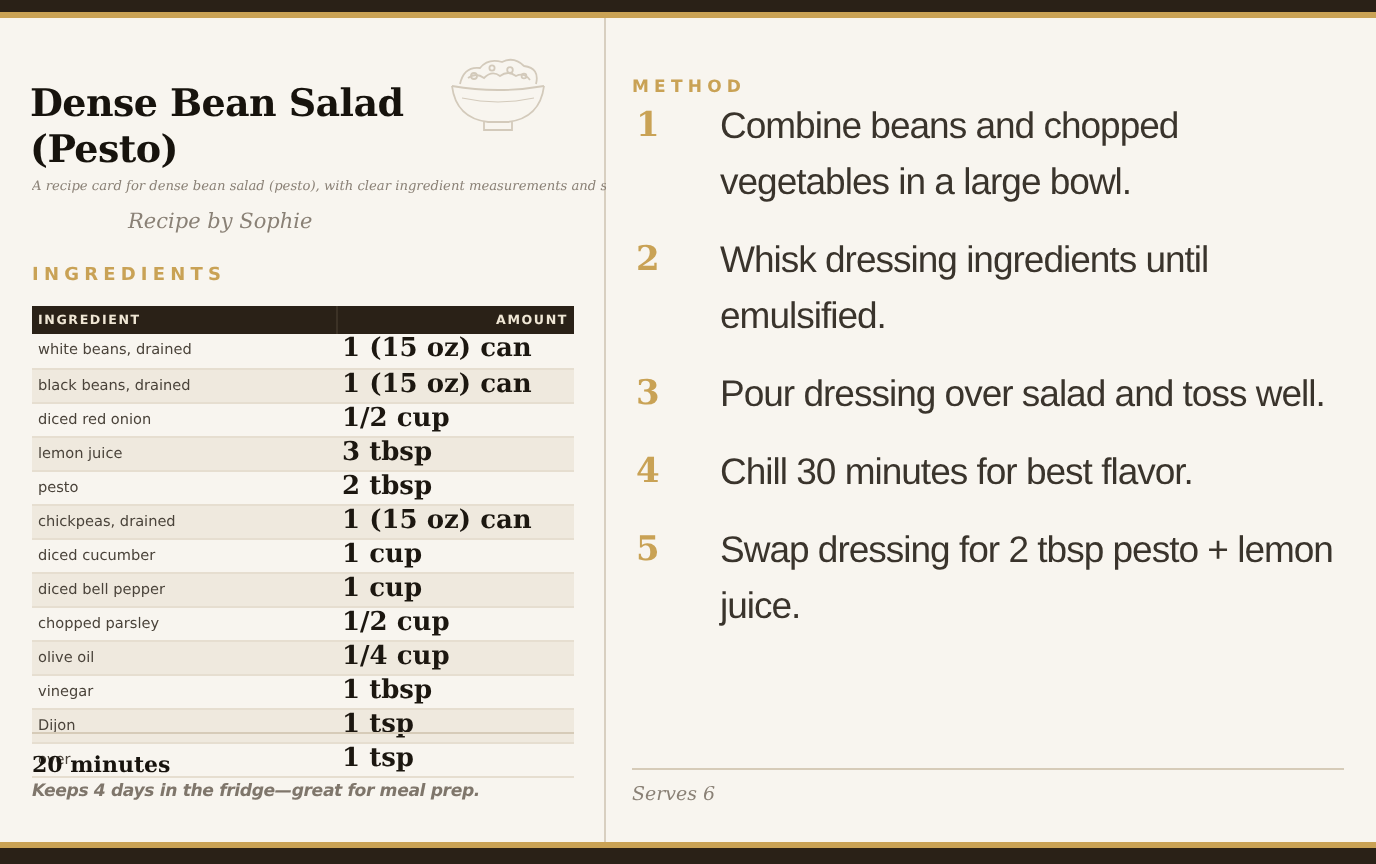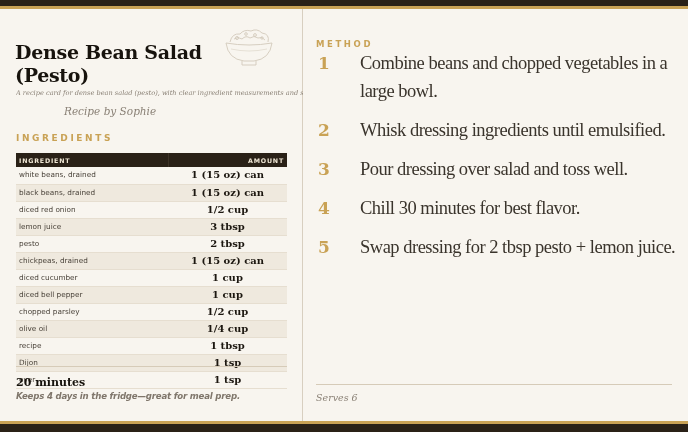--- a/index.html
+++ b/index.html
@@ -25,34 +25,34 @@
     .byline { position: absolute; left: 16px; top: 96px; font-family: "DejaVu Serif", serif; font-style: italic; font-size: 10.5px; color: #8a8176; margin-left: 48px; }
 
     .ing-heading { position: absolute; left: 16px; top: 124px; font-family: "DejaVu Sans", sans-serif; font-weight: bold; font-size: 9px; letter-spacing: 2.6px; color: #c9a255; }
 
     .ing-table { position: absolute; left: 16px; top: 144px; width: 271px; border-collapse: collapse; }
     .ing-table th { background: #2a2117; color: #efe6d4; font-family: "DejaVu Sans", sans-serif; font-weight: bold; font-size: 6.3px; letter-spacing: 0.8px; height: 14px; padding: 0 3px; }
     .ing-table th.c-name { text-align: left; border-right: 1px solid #3c3226; width: 152px; }
     .ing-table th.c-amt { text-align: right; }
     .ing-table td { height: 17px; font-size: 7.3px; padding: 0 3px; border-bottom: 1px solid #e6ded0; line-height: 10px; }
     .ing-table td.c-name { font-family: "DejaVu Sans", sans-serif; color: #4a433a; }
-    .ing-table td.c-amt { text-align: center; font-family: "DejaVu Serif", serif; font-weight: bold; font-size: 10px; color: #1c1710; }
+    .ing-table td.c-amt { text-align: left; font-family: "DejaVu Serif", serif; font-weight: bold; font-size: 13px; color: #1c1710; }
     .ing-table tr:nth-child(even) td { background: #efe9de; }
     .ing-table tr:nth-child(odd) td { background: #f8f5ef; }
 
     .left-rule { position: absolute; left: 16px; top: 357px; width: 271px; height: 1px; background: #d6cbb8; }
     .time { position: absolute; left: 16px; top: 367px; font-family: "DejaVu Serif", serif; font-weight: bold; font-size: 11px; color: #17130d; }
     .note { position: absolute; left: 16px; top: 382px; font-family: "DejaVu Sans", sans-serif; font-style: italic; font-size: 8.6px; color: #7f766b; letter-spacing: -0.2px; font-weight: bold; }
 
     .method-heading { position: absolute; left: 12px; top: 30px; font-family: "DejaVu Sans", sans-serif; font-weight: bold; font-size: 8.5px; letter-spacing: 2.6px; color: #c9a255; }
 
     .steps { position: absolute; left: 12px; top: 40px; width: 360px; list-style: none; }
     .step { display: flex; align-items: flex-start; margin-bottom: 11px; }
     .step-num { width: 44px; flex: none; font-family: "DejaVu Serif", serif; font-weight: bold; font-size: 17px; line-height: 28px; color: #c9a255; padding-left: 2px; }
-    .step-text { font-family: Liberation Serif, serif; font-size: 18.5px; line-height: 28px; color: #3a342c; font-weight: normal; letter-spacing: -0.5px; width: 318px; }
+    .step-text { font-family: Liberation Sans, sans-serif; font-size: 18.5px; line-height: 28px; color: #3a342c; font-weight: normal; letter-spacing: -0.5px; width: 318px; }
 
     .right-rule { position: absolute; left: 12px; top: 375px; width: 356px; height: 1px; background: #d6cbb8; }
     .serves { position: absolute; left: 12px; top: 383px; font-family: "DejaVu Serif", serif; font-style: italic; font-size: 9.5px; color: #8a8176; }
   </style>
 </head>
 <body>
 
 <div class="bar-top"></div>
 <div class="bar-top-gold"></div>
 
@@ -121,21 +121,21 @@
         </tr>
       <tr>
           <td class="c-name">chopped parsley</td>
           <td class="c-amt">1/2 cup</td>
         </tr>
       <tr>
           <td class="c-name">olive oil</td>
           <td class="c-amt">1/4 cup</td>
         </tr>
       <tr>
-          <td class="c-name">recipe</td>
+          <td class="c-name">vinegar</td>
           <td class="c-amt">1 tbsp</td>
         </tr>
       <tr>
           <td class="c-name">Dijon</td>
           <td class="c-amt">1 tsp</td>
         </tr>
       <tr>
           <td class="c-name">over</td>
           <td class="c-amt">1 tsp</td>
         </tr>

